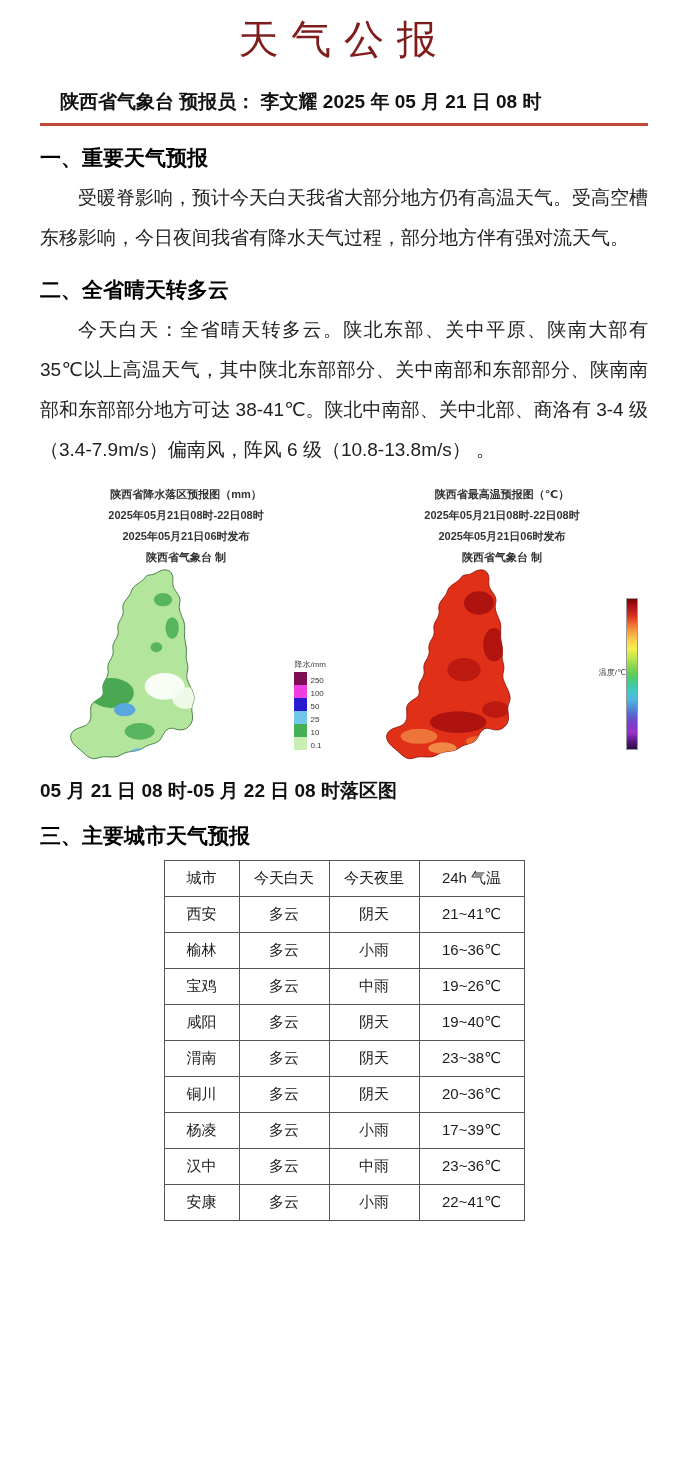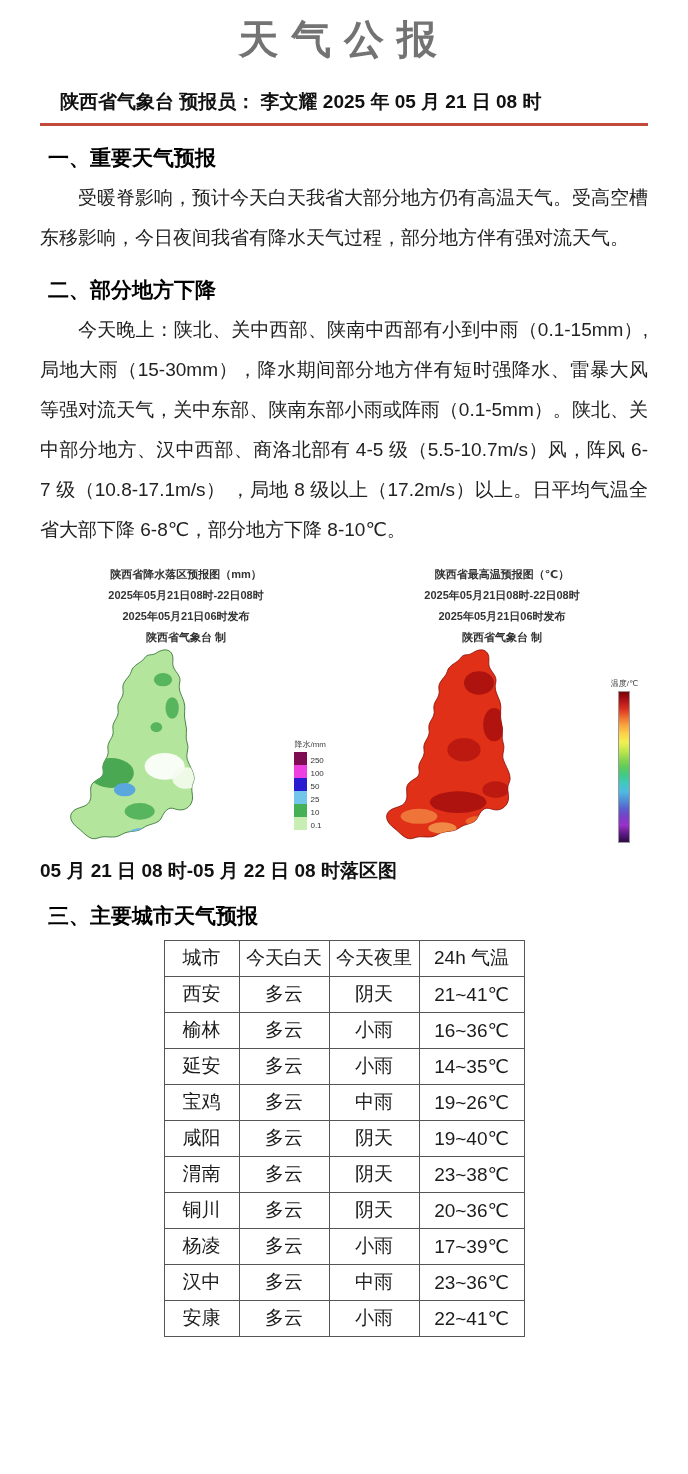--- a/index.html
+++ b/index.html
@@ -2,79 +2,79 @@
 <html><head>
 <meta charset="utf-8">
 <style>
   html,body{margin:0;padding:0;background:#f5f5f5;}
   .page{
     width:688px;min-height:1474px;margin:0 auto;background:#ffffff;
     font-family:"Liberation Sans","DejaVu Sans",sans-serif;
     color:#1c1c1c;box-sizing:border-box;padding:6px 40px 20px 40px;
   }
   .doc-title{
-    text-align:center;font-size:40px;font-weight:bold;color:#737373;
+    text-align:center;font-size:40px;font-weight:normal;color:#7f1d1d;
     letter-spacing:0.32em;margin:6px 0 18px 0;
   }
   .byline{
     font-size:19px;font-weight:bold;color:#111;
     padding:4px 0 8px 20px;border-bottom:3px solid #c24a3a;
     margin:0 0 6px 0;white-space:nowrap;
   }
   h2.sec{
-    font-size:21px;font-weight:bold;color:#000;margin:18px 0 6px 8px;
+    font-size:21px;font-weight:bold;color:#000;margin:18px 0 6px 0;
   }
   p.body-para{
     font-size:19px;line-height:40px;margin:4px 0 6px 0;
     text-indent:2em;text-align:justify;color:#222;
   }
   
   .maps-row{display:flex;justify-content:center;gap:24px;margin:14px 0 4px 0;}
   .map-fig{width:300px;margin:0;}
   .map-title{
     text-align:center;font-size:11px;line-height:1.9;color:#333;font-weight:bold;
   }
   .map-canvas{position:relative;height:200px;}
   .map-canvas svg.province{position:absolute;left:18px;top:0;}
   .legend{position:absolute;font-size:8px;color:#333;}
   .legend-precip{right:6px;bottom:18px;}
   .legend-label{font-size:8px;margin-bottom:2px;color:#444;}
   .legend-stop{display:flex;align-items:flex-end;height:13px;}
   .legend-swatch{width:13px;height:13px;display:inline-block;}
   .legend-stop span.val{margin-left:3px;font-size:8px;line-height:8px;}
-  .legend-temp{right:10px;top:30px;display:flex;flex-direction:column;align-items:center;}
+  .legend-temp{right:10px;top:30px;display:flex;flex-direction:row;align-items:center;}
   .temp-bar{width:10px;height:150px;border:0.5px solid #999;}
   .map-caption{
     text-align:left;font-size:19px;font-weight:bold;margin:10px 0 2px 0;color:#111;
   }
   
   table.city-table{
     border-collapse:collapse;margin:10px auto 0 auto;table-layout:fixed;
   }
   table.city-table th,table.city-table td{
-    border:1px solid #555;text-align:center;font-size:19px;
+    border:1px solid #555;text-align:center;font-size:15px;
     height:35px;padding:0 6px;color:#1c1c1c;font-weight:normal;
   }
   table.city-table th{font-weight:normal;}
   col.c1{width:75px;}col.c2{width:90px;}col.c3{width:90px;}col.c4{width:105px;}
 </style>
 </head>
 <body>
 
 <div class="page">
 
   <h1 class="doc-title">天气公报</h1>
 
   <div class="byline">陕西省气象台  预报员：  李文耀  2025 年 05 月 21 日 08 时</div>
 
   <h2 class="sec">一、重要天气预报</h2>
   <p class="body-para">受暖脊影响，预计今天白天我省大部分地方仍有高温天气。受高空槽东移影响，今日夜间我省有降水天气过程，部分地方伴有强对流天气。</p>
 
-  <h2 class="sec">二、部分地方下降</h2>
-  <p class="body-para">今天晚上：陕北、关中西部、陕南中西部有小到中雨（0.1-15mm）,局地大雨（15-30mm），降水期间部分地方伴有短时强降水、雷暴大风等强对流天气，关中东部、陕南东部小雨或阵雨（0.1-5mm）。陕北、关中部分地方、汉中西部、商洛北部有 4-5 级（5.5-10.7m/s）风，阵风 6-7 级（10.8-17.1m/s） ，局地 8 级以上（17.2m/s）以上。日平均气温全省大部下降 6-8℃，部分地方下降 8-10℃。</p>
+  <h2 class="sec">二、全省晴天转多云</h2>
+  <p class="body-para">今天白天：全省晴天转多云。陕北东部、关中平原、陕南大部有 35℃以上高温天气，其中陕北东部部分、关中南部和东部部分、陕南南部和东部部分地方可达 38-41℃。陕北中南部、关中北部、商洛有 3-4 级（3.4-7.9m/s）偏南风，阵风 6 级（10.8-13.8m/s） 。</p>
 
   <div class="maps-row">
 
     <figure class="map-fig">
       <div class="map-title">
         <div>陕西省降水落区预报图（mm）</div>
         <div>2025年05月21日08时-22日08时</div>
         <div>2025年05月21日06时发布</div>
         <div>陕西省气象台  制</div>
       </div>
@@ -191,26 +191,20 @@
           <td>阴天</td>
           <td>21~41℃</td>
         </tr>
         <tr>
           <td>榆林</td>
           <td>多云</td>
           <td>小雨</td>
           <td>16~36℃</td>
         </tr>
         <tr>
-          <td>延安</td>
-          <td>多云</td>
-          <td>小雨</td>
-          <td>14~35℃</td>
-        </tr>
-        <tr>
           <td>宝鸡</td>
           <td>多云</td>
           <td>中雨</td>
           <td>19~26℃</td>
         </tr>
         <tr>
           <td>咸阳</td>
           <td>多云</td>
           <td>阴天</td>
           <td>19~40℃</td>

